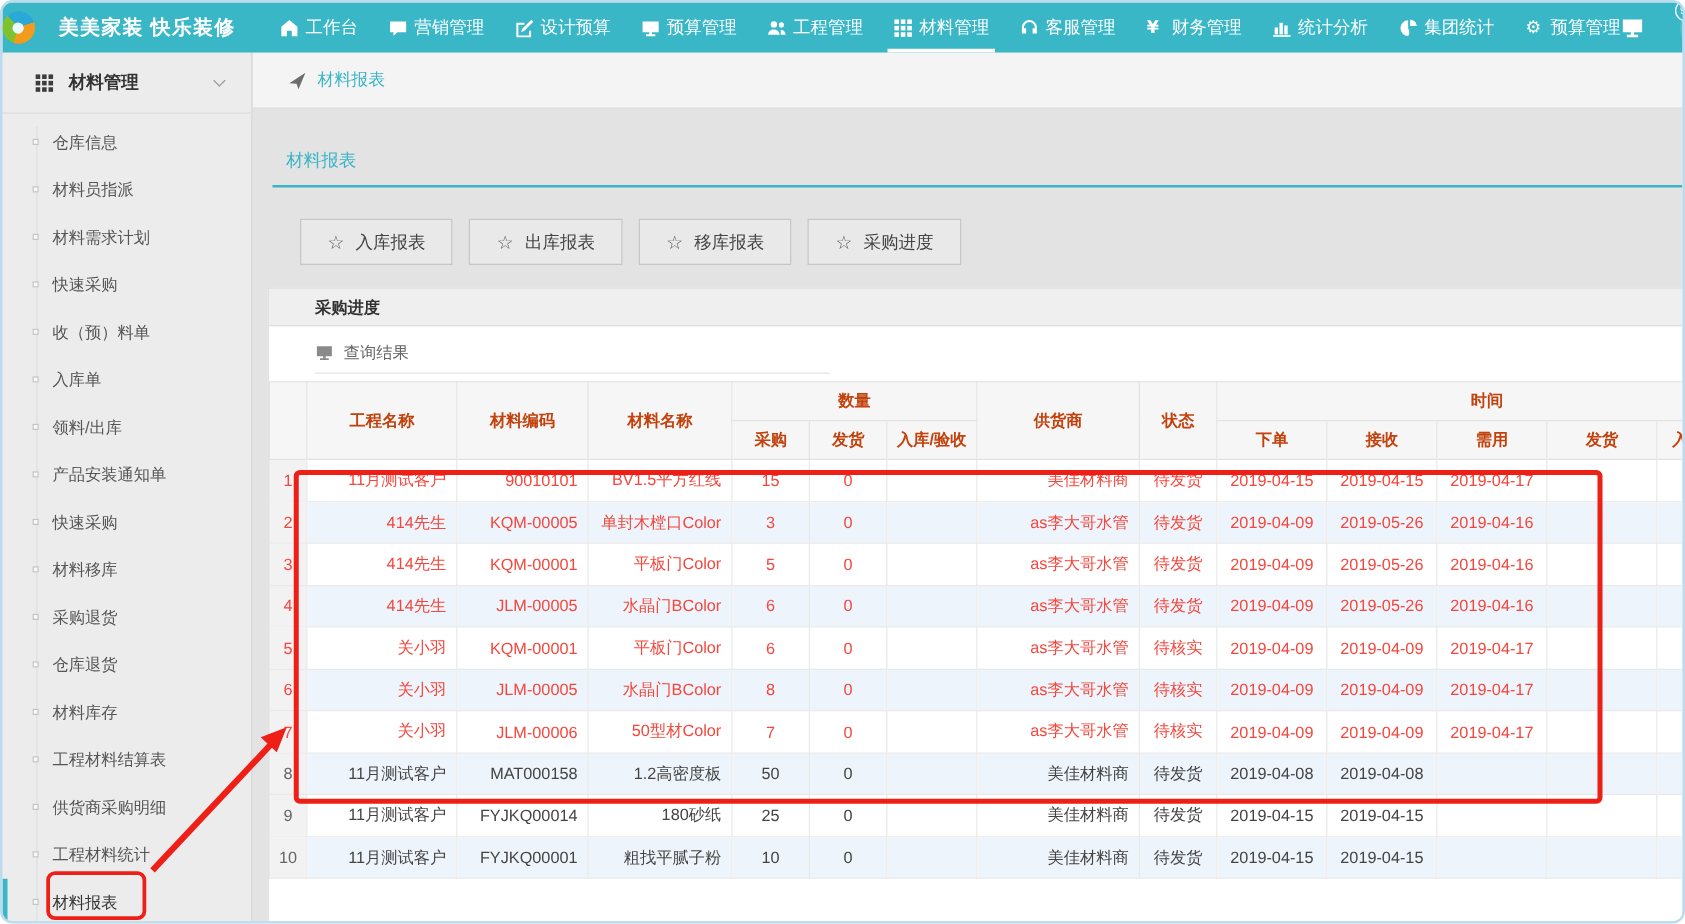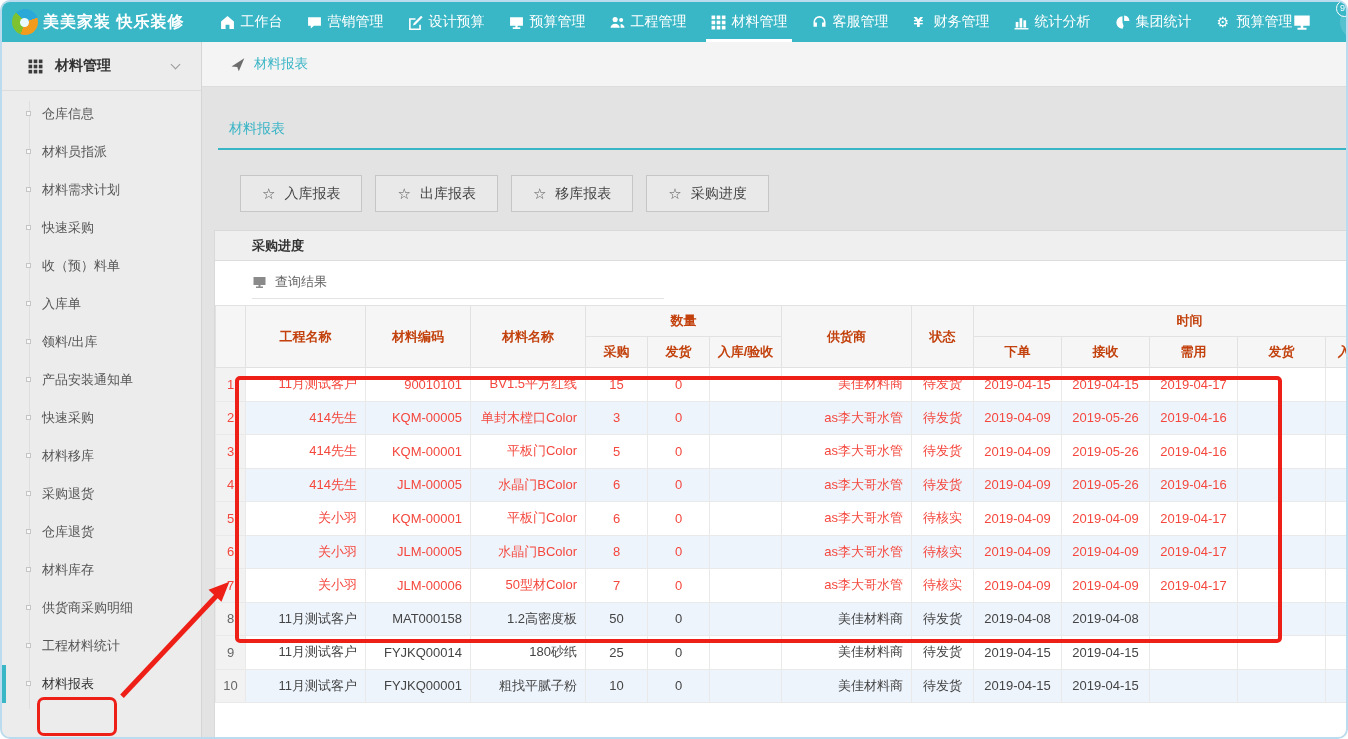--- a/index.html
+++ b/index.html
@@ -1,21 +1,21 @@
 <!DOCTYPE html>
 <html><head>
 <meta charset="utf-8">
 <style>
   * { margin:0; padding:0; box-sizing:border-box; }
   body { font-family:"Liberation Sans","DejaVu Sans",sans-serif; background:#fff; }
   .viewport { position:relative; width:1348px; height:739px; border:2px solid #badcee; border-radius:10px; overflow:hidden; background:#e3e3e3; }
 
   
   .topbar { position:absolute; left:0; top:0; right:0; height:40px; background:#3ab7c6; display:flex; align-items:center; color:#fff; z-index:5; }
-  .brand { width:200px; display:flex; align-items:center; padding-left:10px; gap:5px; }
+  .brand { width:200px; display:flex; align-items:center; gap:19px; }
   .logo { width:26px; height:26px; border-radius:50%; background:conic-gradient(from 200deg,#7ec32f 0 32%,#2aa8d8 32% 64%,#f29b1d 64% 100%); position:relative; flex:none; }
   .logo::after { content:''; position:absolute; left:8px; top:9px; width:9px; height:9px; border-radius:50%; background:#eafbff; }
   .brand-name { font-size:16px; font-weight:bold; letter-spacing:1px; white-space:nowrap; }
   .hamburger { width:18px; margin:0 22px 0 14px; cursor:pointer; }
   .hamburger i { display:block; height:2.5px; background:#fff; margin:3px 0; border-radius:1px; }
   .menu { display:flex; align-items:center; height:40px; gap:25px; flex:1; }
   .menu-item { position:relative; height:40px; display:flex; align-items:center; gap:5px; font-size:14px; cursor:pointer; white-space:nowrap; }
   .menu-item.active::after { content:''; position:absolute; left:-5px; right:-5px; bottom:0; height:3px; background:#fff; }
   .mi { width:15px; height:15px; display:inline-flex; }
   .mi svg { width:15px; height:15px; fill:#fff; }
@@ -277,20 +277,24 @@
           <span class="bullet"></span>
           <span>采购退货</span>
         </div>
         <div class="side-item">
           <span class="bullet"></span>
           <span>仓库退货</span>
         </div>
         <div class="side-item">
           <span class="bullet"></span>
           <span>材料库存</span>
+        </div>
+        <div class="side-item">
+          <span class="bullet"></span>
+          <span>工程材料结算表</span>
         </div>
         <div class="side-item">
           <span class="bullet"></span>
           <span>供货商采购明细</span>
         </div>
         <div class="side-item">
           <span class="bullet"></span>
           <span>工程材料统计</span>
         </div>
         <div class="side-item active">

